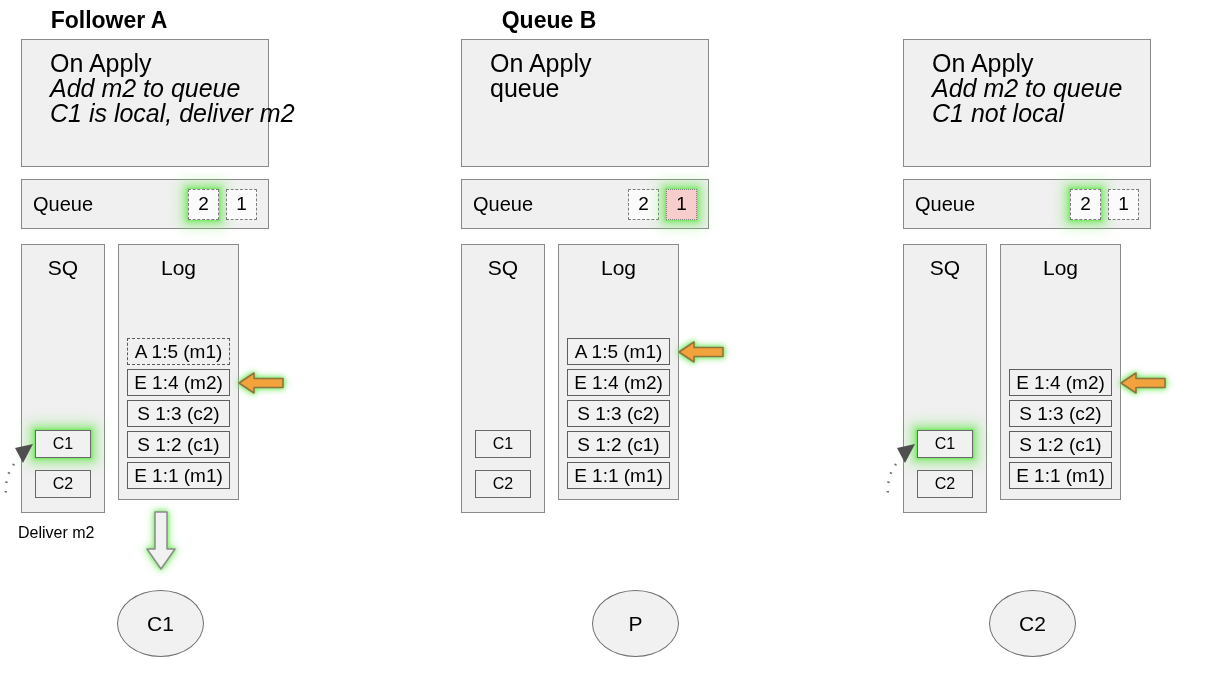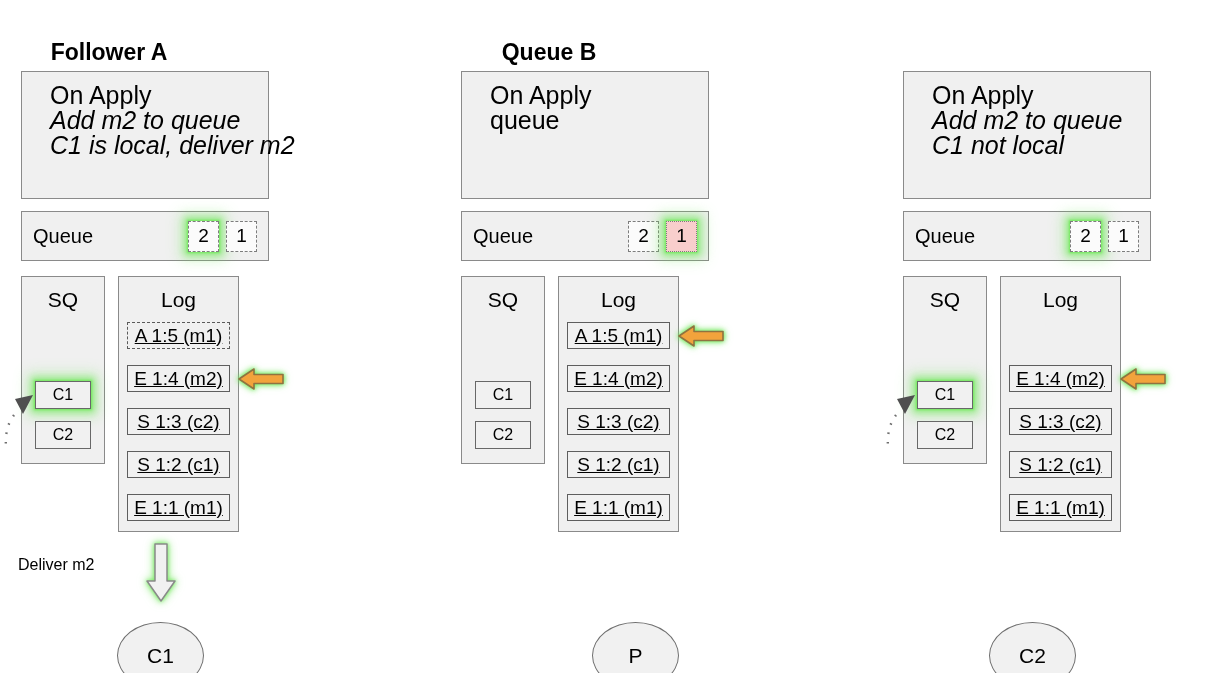--- a/index.html
+++ b/index.html
@@ -9,49 +9,49 @@
     --glow: rgba(114,232,92,1);
     --arrow-fill:#f2a33c;
     --arrow-stroke:#8f7340;
     --removed-fill:#f8cecc;
   }
   html,body{background:#ffffff;}
   body{
     width:1219px;height:673px;position:relative;overflow:hidden;
     font-family:"Liberation Sans", sans-serif;color:#000;
   }
-  #diagram{position:absolute;inset:0;margin-top:32px;}
+  #diagram{position:absolute;inset:0;}
   .node{position:absolute;top:0;width:248px;height:673px;}
   .title{
     position:absolute;top:7px;left:0;width:176px;text-align:center;
     font-size:23px;font-weight:bold;white-space:nowrap;
   }
   .box{position:absolute;background:var(--box-fill);border:1.5px solid var(--box-border);}
   .on-apply{left:0;top:39px;width:248px;height:128px;padding:11px 28px;font-size:25px;line-height:25px;}
   .oa-line{white-space:nowrap;}
   .oa-line.italic{font-style:italic;}
   .queue{left:0;top:179px;width:248px;height:50px;display:flex;align-items:center;padding:0 11px;}
   .queue-label{font-size:20px;flex:1;}
   .queue-items{display:flex;gap:7px;}
   .queue-item{
     width:31px;height:31px;border:1.6px dashed #7d7d7d;background:#fbfbfb;
     display:flex;align-items:center;justify-content:center;font-size:19px;
   }
   .queue-item.dotted{border-style:dotted;}
   .queue-item.removed{background:var(--removed-fill);}
   .glow{box-shadow:0 0 2px 1px rgba(114,232,92,.95),0 0 7px 4px rgba(114,232,92,.6),0 0 13px 8px rgba(114,232,92,.28);}
-  .sq{left:0;top:244px;width:84px;height:188px;}
+  .sq{left:0;top:244px;width:84px;height:269px;}
   .log{left:97px;top:244px;width:121px;height:256px;}
   .panel-label{text-align:center;padding-top:11px;font-size:21px;}
   .sq-items{position:absolute;left:0;right:0;bottom:14px;display:flex;flex-direction:column;align-items:center;gap:12px;}
   .sq-item{
     position:relative;width:56px;height:28px;border:1.4px solid #686868;background:#f1f1f1;
     display:flex;align-items:center;justify-content:center;font-size:16px;flex:none;
   }
-  .log-entries{position:absolute;left:8px;right:8px;bottom:10px;display:flex;flex-direction:column;gap:16px;text-decoration:underline;}
+  .log-entries{position:absolute;left:8px;right:8px;bottom:10px;display:flex;flex-direction:column;gap:4px;}
   .log-entry{
     position:relative;height:27px;border:1.4px solid #5e5e5e;background:#f1f1f1;
     display:flex;align-items:center;justify-content:center;font-size:19px;flex:none;white-space:nowrap;
   }
   .log-entry.dashed{border:1.6px dashed #5a5a5a;background:transparent;}
   .entry-arrow{
     position:absolute;left:calc(100% + 9px);top:50%;transform:translateY(-50%);
     width:46px;height:24px;overflow:visible;
     filter:drop-shadow(0 0 2px rgba(114,232,92,.95)) drop-shadow(0 0 3px rgba(114,232,92,.8));
   }

